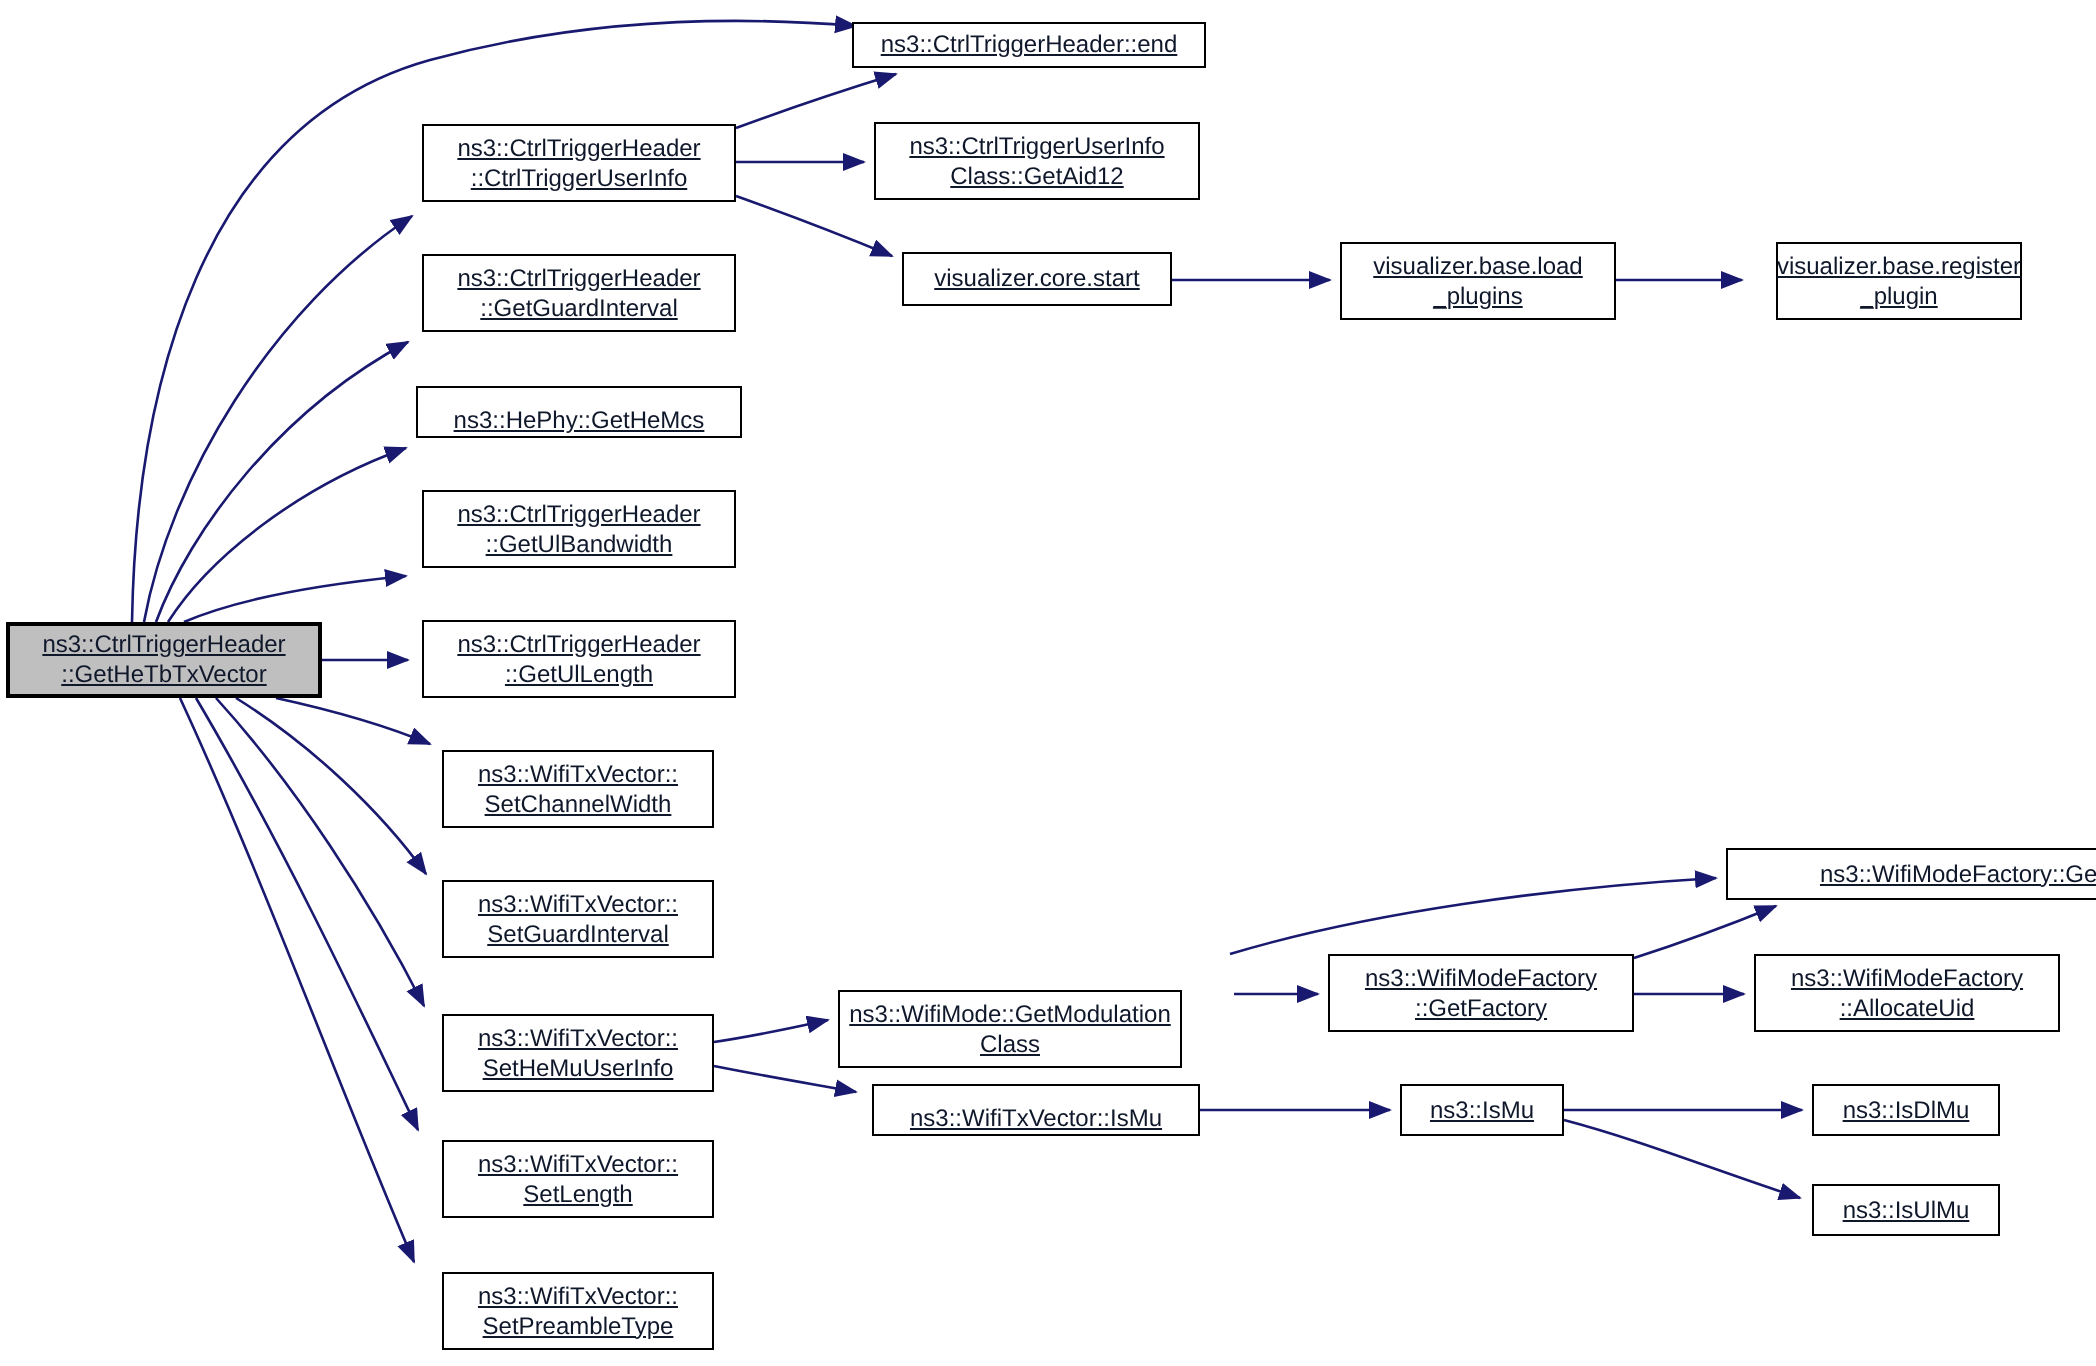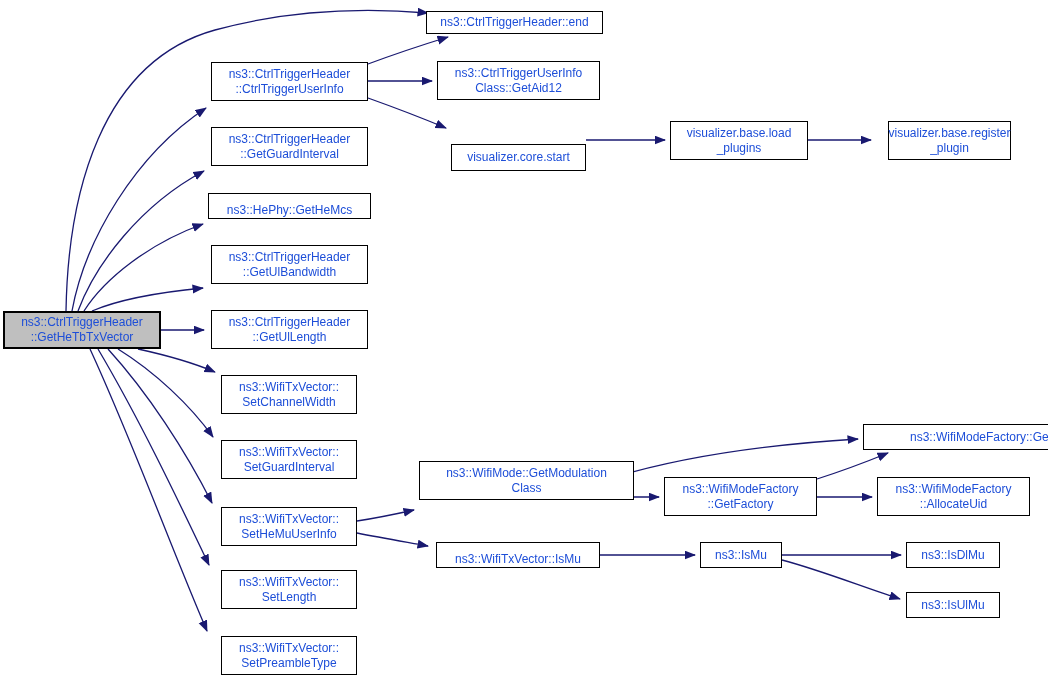--- a/index.html
+++ b/index.html
@@ -19,30 +19,31 @@
     position: absolute;
     left: 0;
     top: 0;
     pointer-events: none;
   }
   .node {
     position: absolute;
     box-sizing: border-box;
     background: #ffffff;
     border: 1px solid #000000;
-    color: #1d4ed8;
+    color: #0f172a;
     font-size: 12px;
     line-height: 15px;
     display: flex;
     flex-direction: column;
     align-items: center;
     justify-content: center;
     text-align: center;
     white-space: nowrap;
     cursor: pointer;
+    text-decoration: underline;
   }
   .node.highlighted {
     background: #bfbfbf;
     border-width: 2px;
     cursor: default;
   }
   .node .line {
     display: block;
   }
 </style>
@@ -93,21 +94,21 @@
         <span class="line">ns3::CtrlTriggerHeader::end</span>
       </div>
       <div class="node" style="left: 211px; top: 62px; width: 157px; height: 39px;">
         <span class="line">ns3::CtrlTriggerHeader</span>
         <span class="line">::CtrlTriggerUserInfo</span>
       </div>
       <div class="node" style="left: 437px; top: 61px; width: 163px; height: 39px;">
         <span class="line">ns3::CtrlTriggerUserInfo</span>
         <span class="line">Class::GetAid12</span>
       </div>
-      <div class="node" style="left: 451px; top: 126px; width: 135px; height: 27px; margin-top: 18px;">
+      <div class="node" style="left: 451px; top: 126px; width: 135px; height: 27px;">
         <span class="line">visualizer.core.start</span>
       </div>
       <div class="node" style="left: 670px; top: 121px; width: 138px; height: 39px; text-align: center;">
         <span class="line">visualizer.base.load</span>
         <span class="line">_plugins</span>
       </div>
       <div class="node" style="left: 888px; top: 121px; width: 123px; height: 39px;">
         <span class="line">visualizer.base.register</span>
         <span class="line">_plugin</span>
       </div>
@@ -139,21 +140,21 @@
         <span class="line">SetHeMuUserInfo</span>
       </div>
       <div class="node" style="left: 221px; top: 570px; width: 136px; height: 39px;">
         <span class="line">ns3::WifiTxVector::</span>
         <span class="line">SetLength</span>
       </div>
       <div class="node" style="left: 221px; top: 636px; width: 136px; height: 39px;">
         <span class="line">ns3::WifiTxVector::</span>
         <span class="line">SetPreambleType</span>
       </div>
-      <div class="node" style="left: 419px; top: 461px; width: 215px; height: 39px;">
+      <div class="node" style="left: 419px; top: 495px; width: 172px; height: 39px;">
         <span class="line">ns3::WifiMode::GetModulation</span>
         <span class="line">Class</span>
       </div>
       <div class="node" style="left: 436px; top: 542px; width: 164px; height: 26px; justify-content: flex-end;">
         <span class="line">ns3::WifiTxVector::IsMu</span>
       </div>
       <div class="node" style="left: 863px; top: 424px; width: 198px; height: 26px; padding-left: 38px;">
         <span class="line">ns3::WifiModeFactory::Get</span>
       </div>
       <div class="node" style="left: 664px; top: 477px; width: 153px; height: 39px;">

